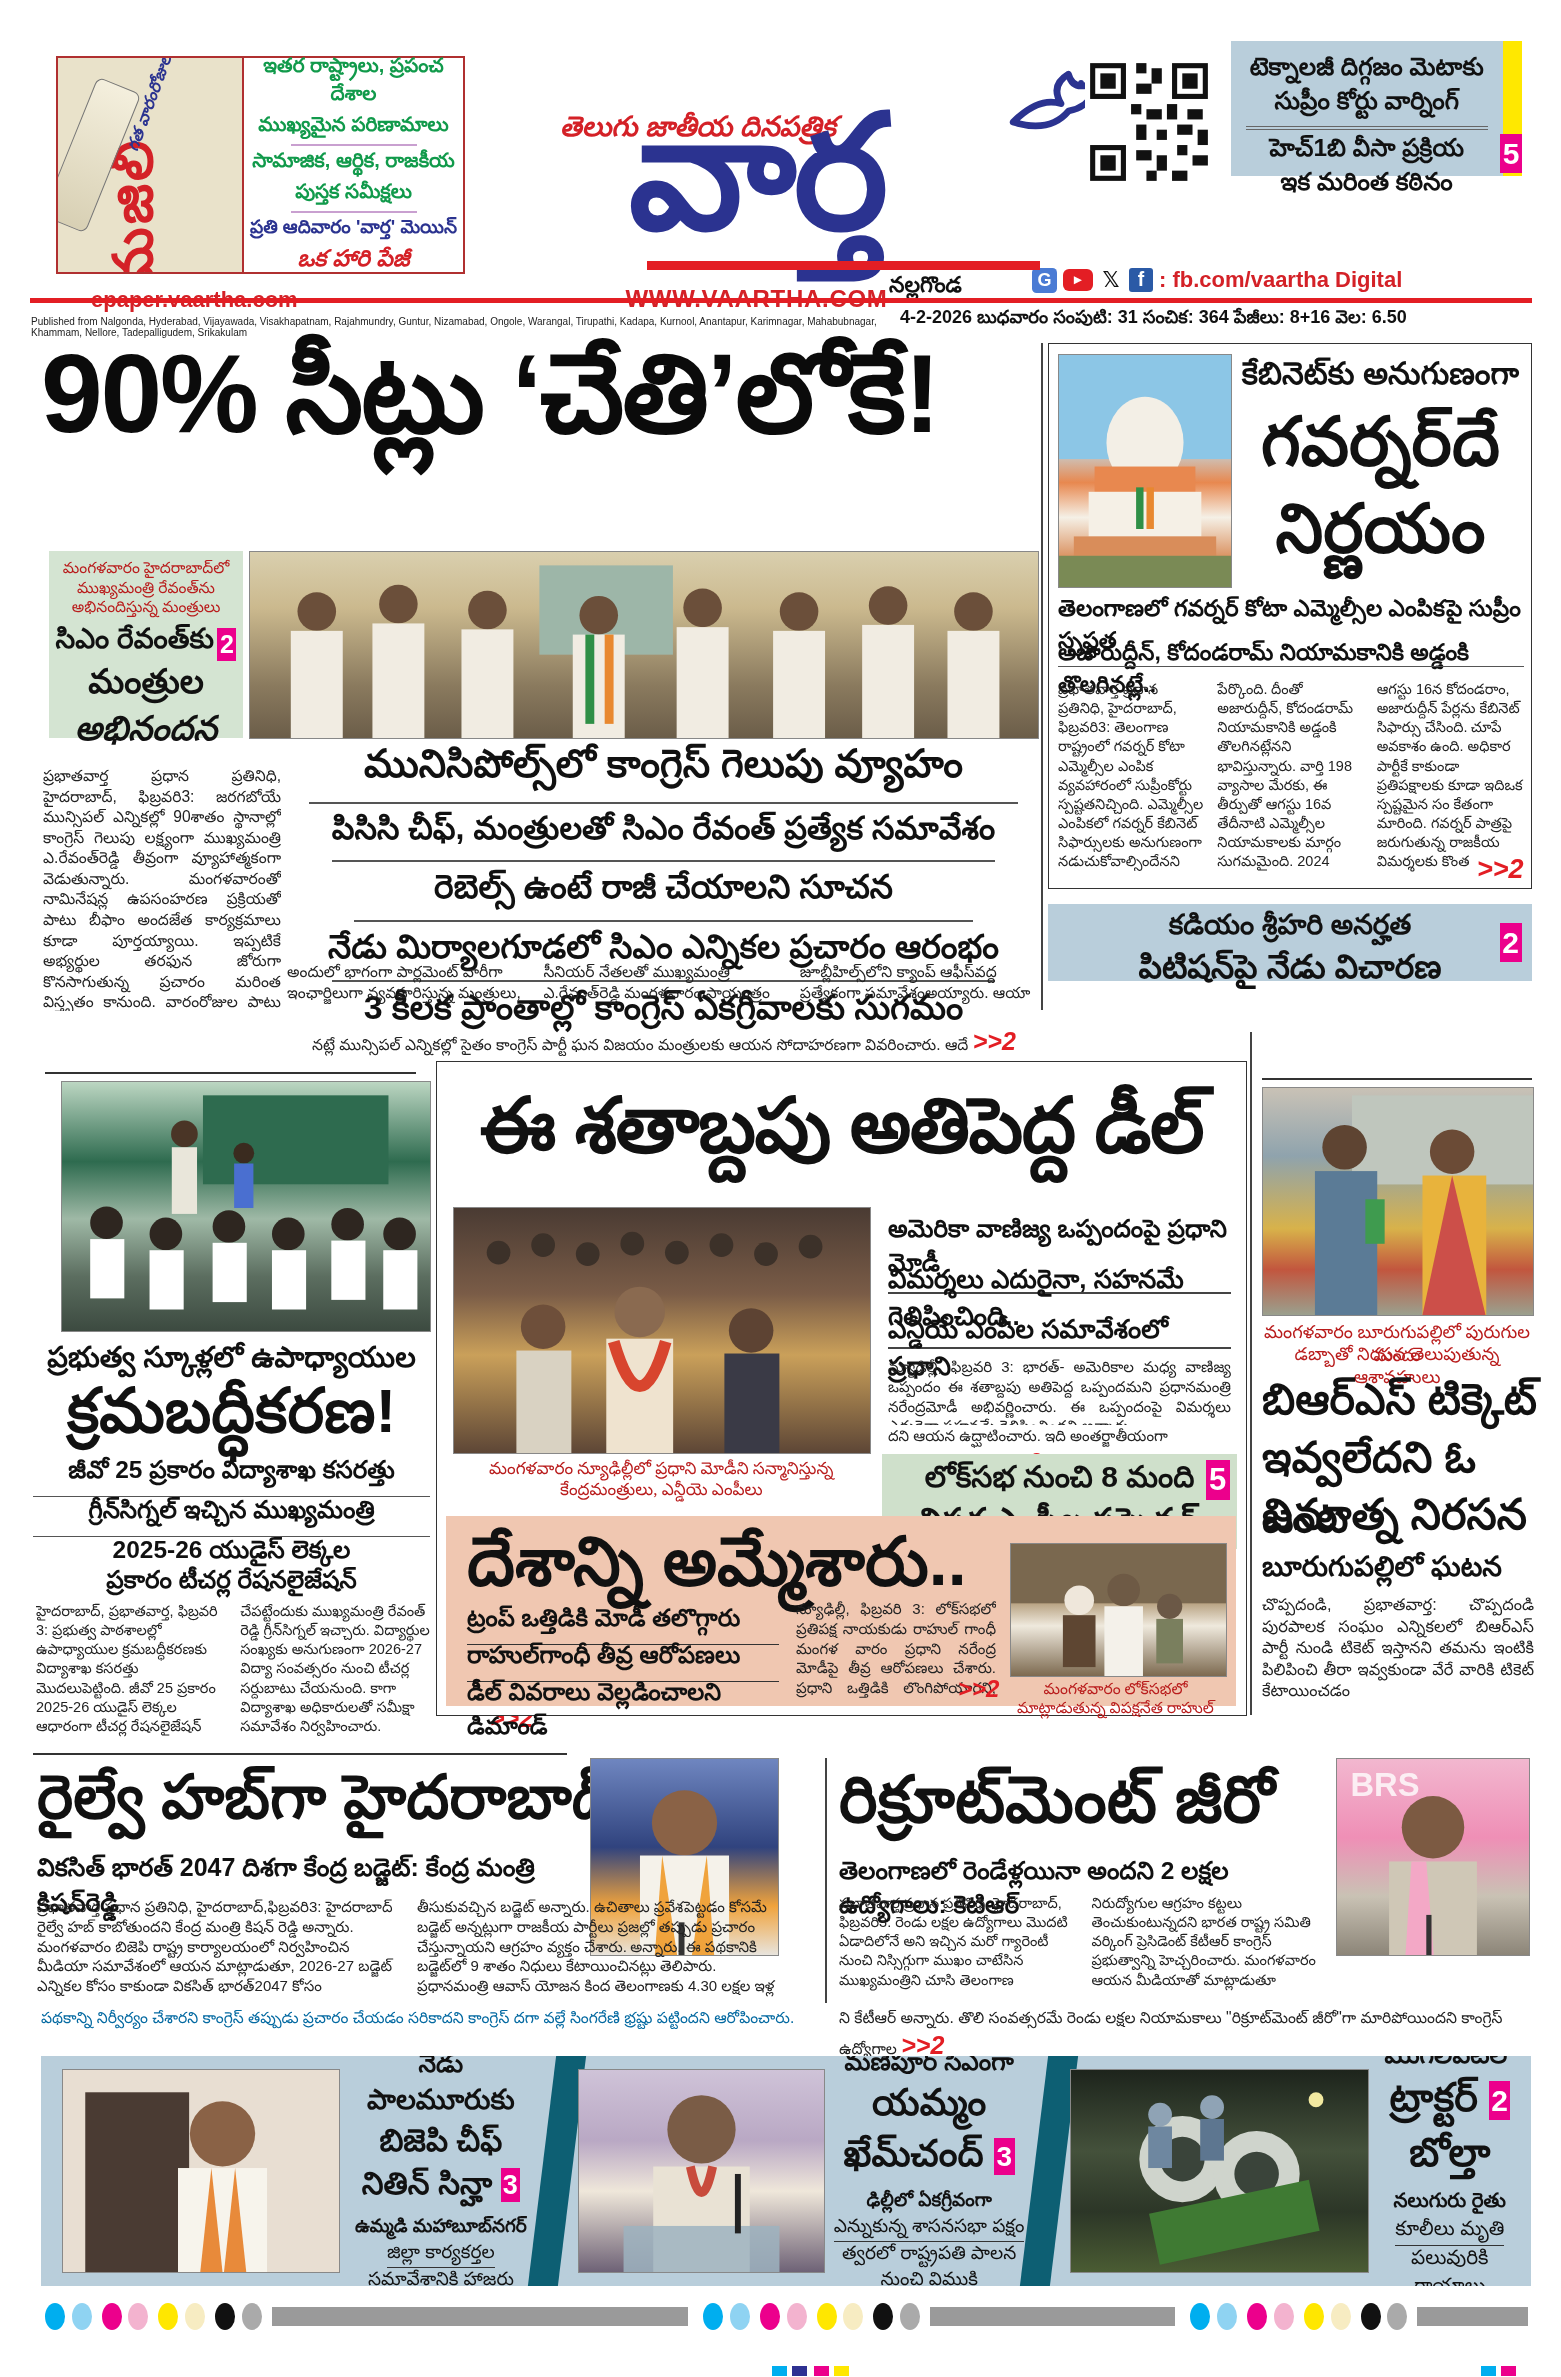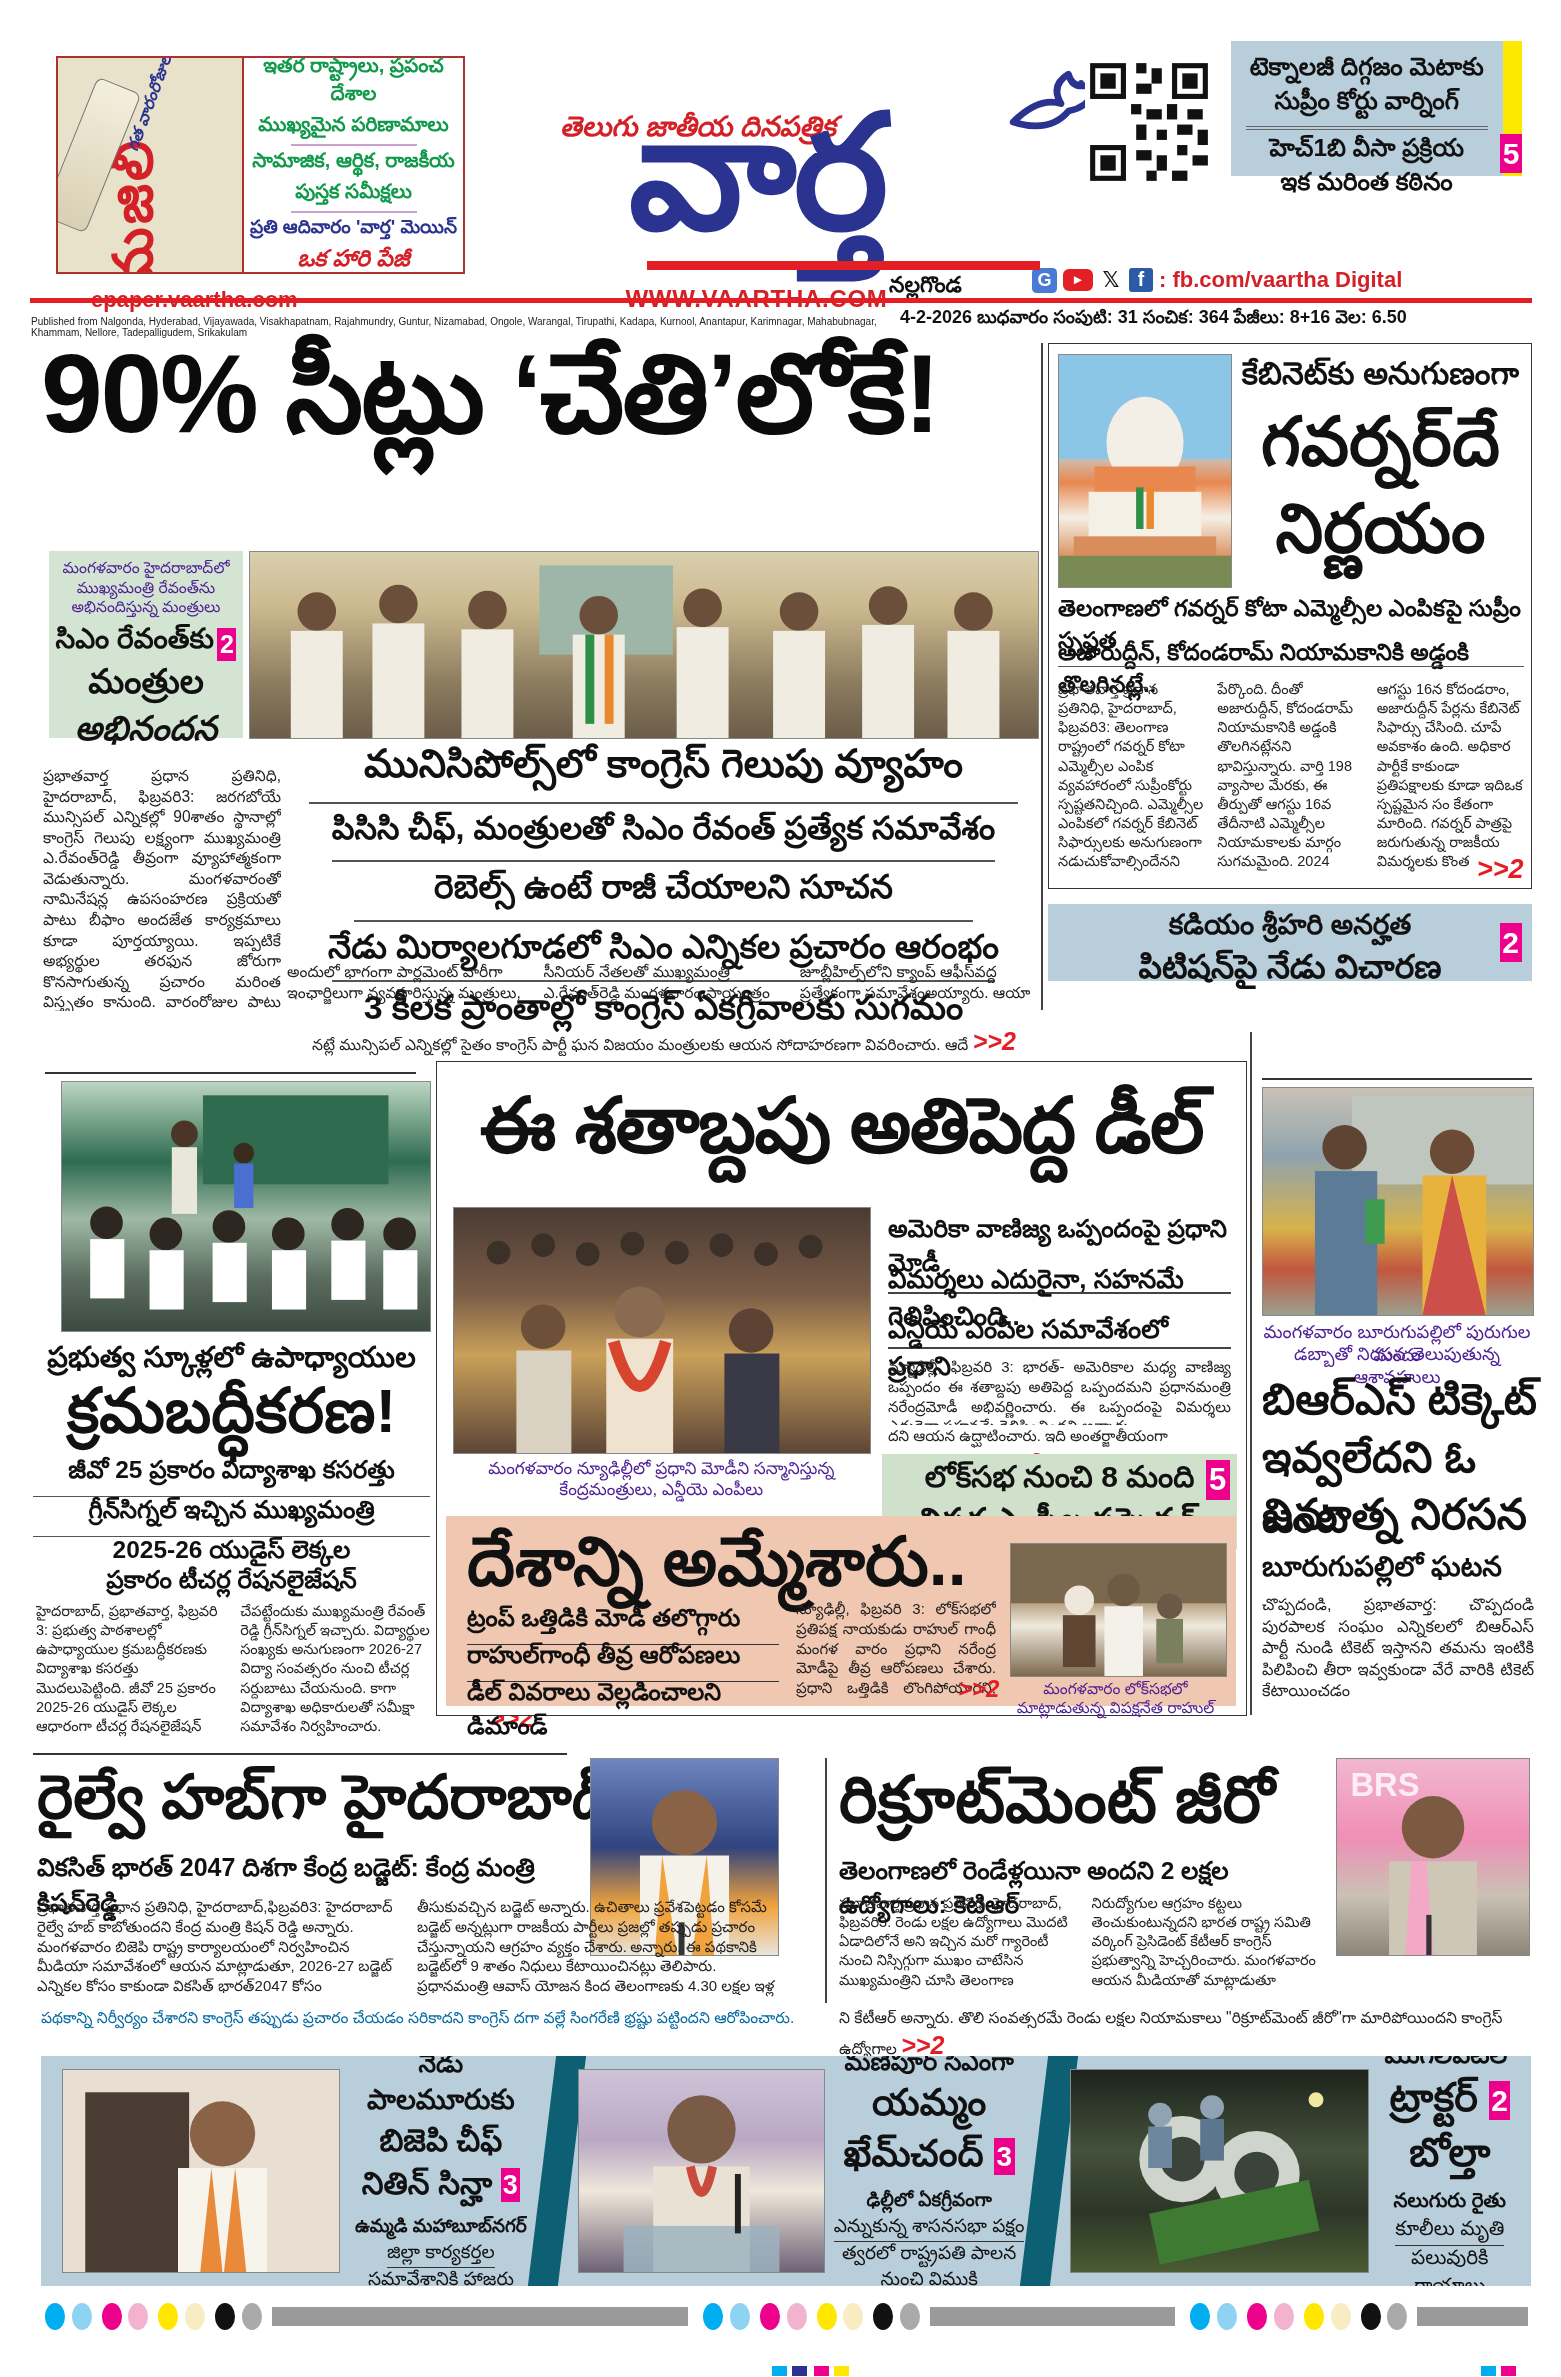--- a/index.html
+++ b/index.html
@@ -11,21 +11,21 @@
   .c{text-align:center;}
   .red{color:#d42127;}
   .blue{color:#2b3390;}
   .green{color:#119a4b;}
   .body-txt{font-size:15.6px;line-height:1.32;color:#222;text-align:justify;}
   .rule{background:#333;}
   .redbar{background:#e31e24;}
   .badge{display:inline-block;background:#ec008c;color:#fff;font-weight:900;text-align:center;}
   .jump{color:#e31e24;font-weight:900;font-style:italic;}
   .photo{position:absolute;border:0.7px solid #888;}
-  .cap{font-size:16.3px;line-height:1.25;color:#4c1d95;}
+  .cap{font-size:16.3px;line-height:1.25;color:#b91c1c;font-family:Liberation Serif, serif;}
   
   .ph-group{background:linear-gradient(180deg,#d9cfae 0%,#cbb98e 30%,#8a7a5e 72%,#6b5d49 100%);}
   .ph-court{background:linear-gradient(180deg,#7ec3e8 0%,#bfe0ef 38%,#e8884f 55%,#f5f0e6 70%,#d98d5a 88%,#7a8a55 100%);}
   .ph-class{background:linear-gradient(180deg,#bcd6c2 0%,#2e6b4f 32%,#9fb9a6 55%,#5c6e60 78%,#3c4a40 100%);}
   .ph-modi{background:linear-gradient(180deg,#4a3b33 0%,#7a5c47 35%,#caa05a 60%,#5d4636 100%);}
   .ph-rahul{background:linear-gradient(180deg,#6e5d47 0%,#a98f69 40%,#efe9dd 62%,#7d6a50 100%);}
   .ph-couple{background:linear-gradient(180deg,#c9c2b6 0%,#8fa3ad 30%,#d8b24a 62%,#c2563e 80%,#9aa08e 100%);}
   .ph-kishan{background:linear-gradient(180deg,#6f86c0 0%,#30437e 45%,#f0a33c 75%,#e8e4dd 100%);}
   .ph-ktr{background:linear-gradient(180deg,#f2b7cf 0%,#ef8fb6 40%,#c9c2b4 70%,#8c8578 100%);}
   .ph-bjp{background:linear-gradient(180deg,#f0f0ee 0%,#e88a3a 35%,#fff 60%,#b46b3a 100%);}

